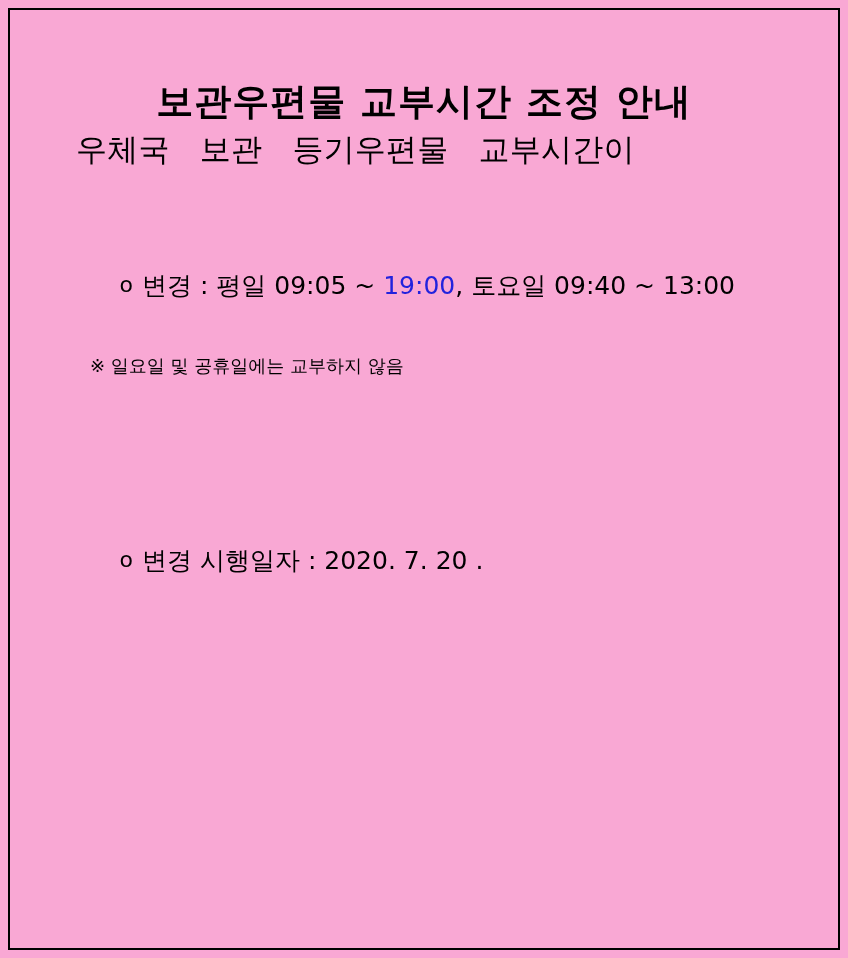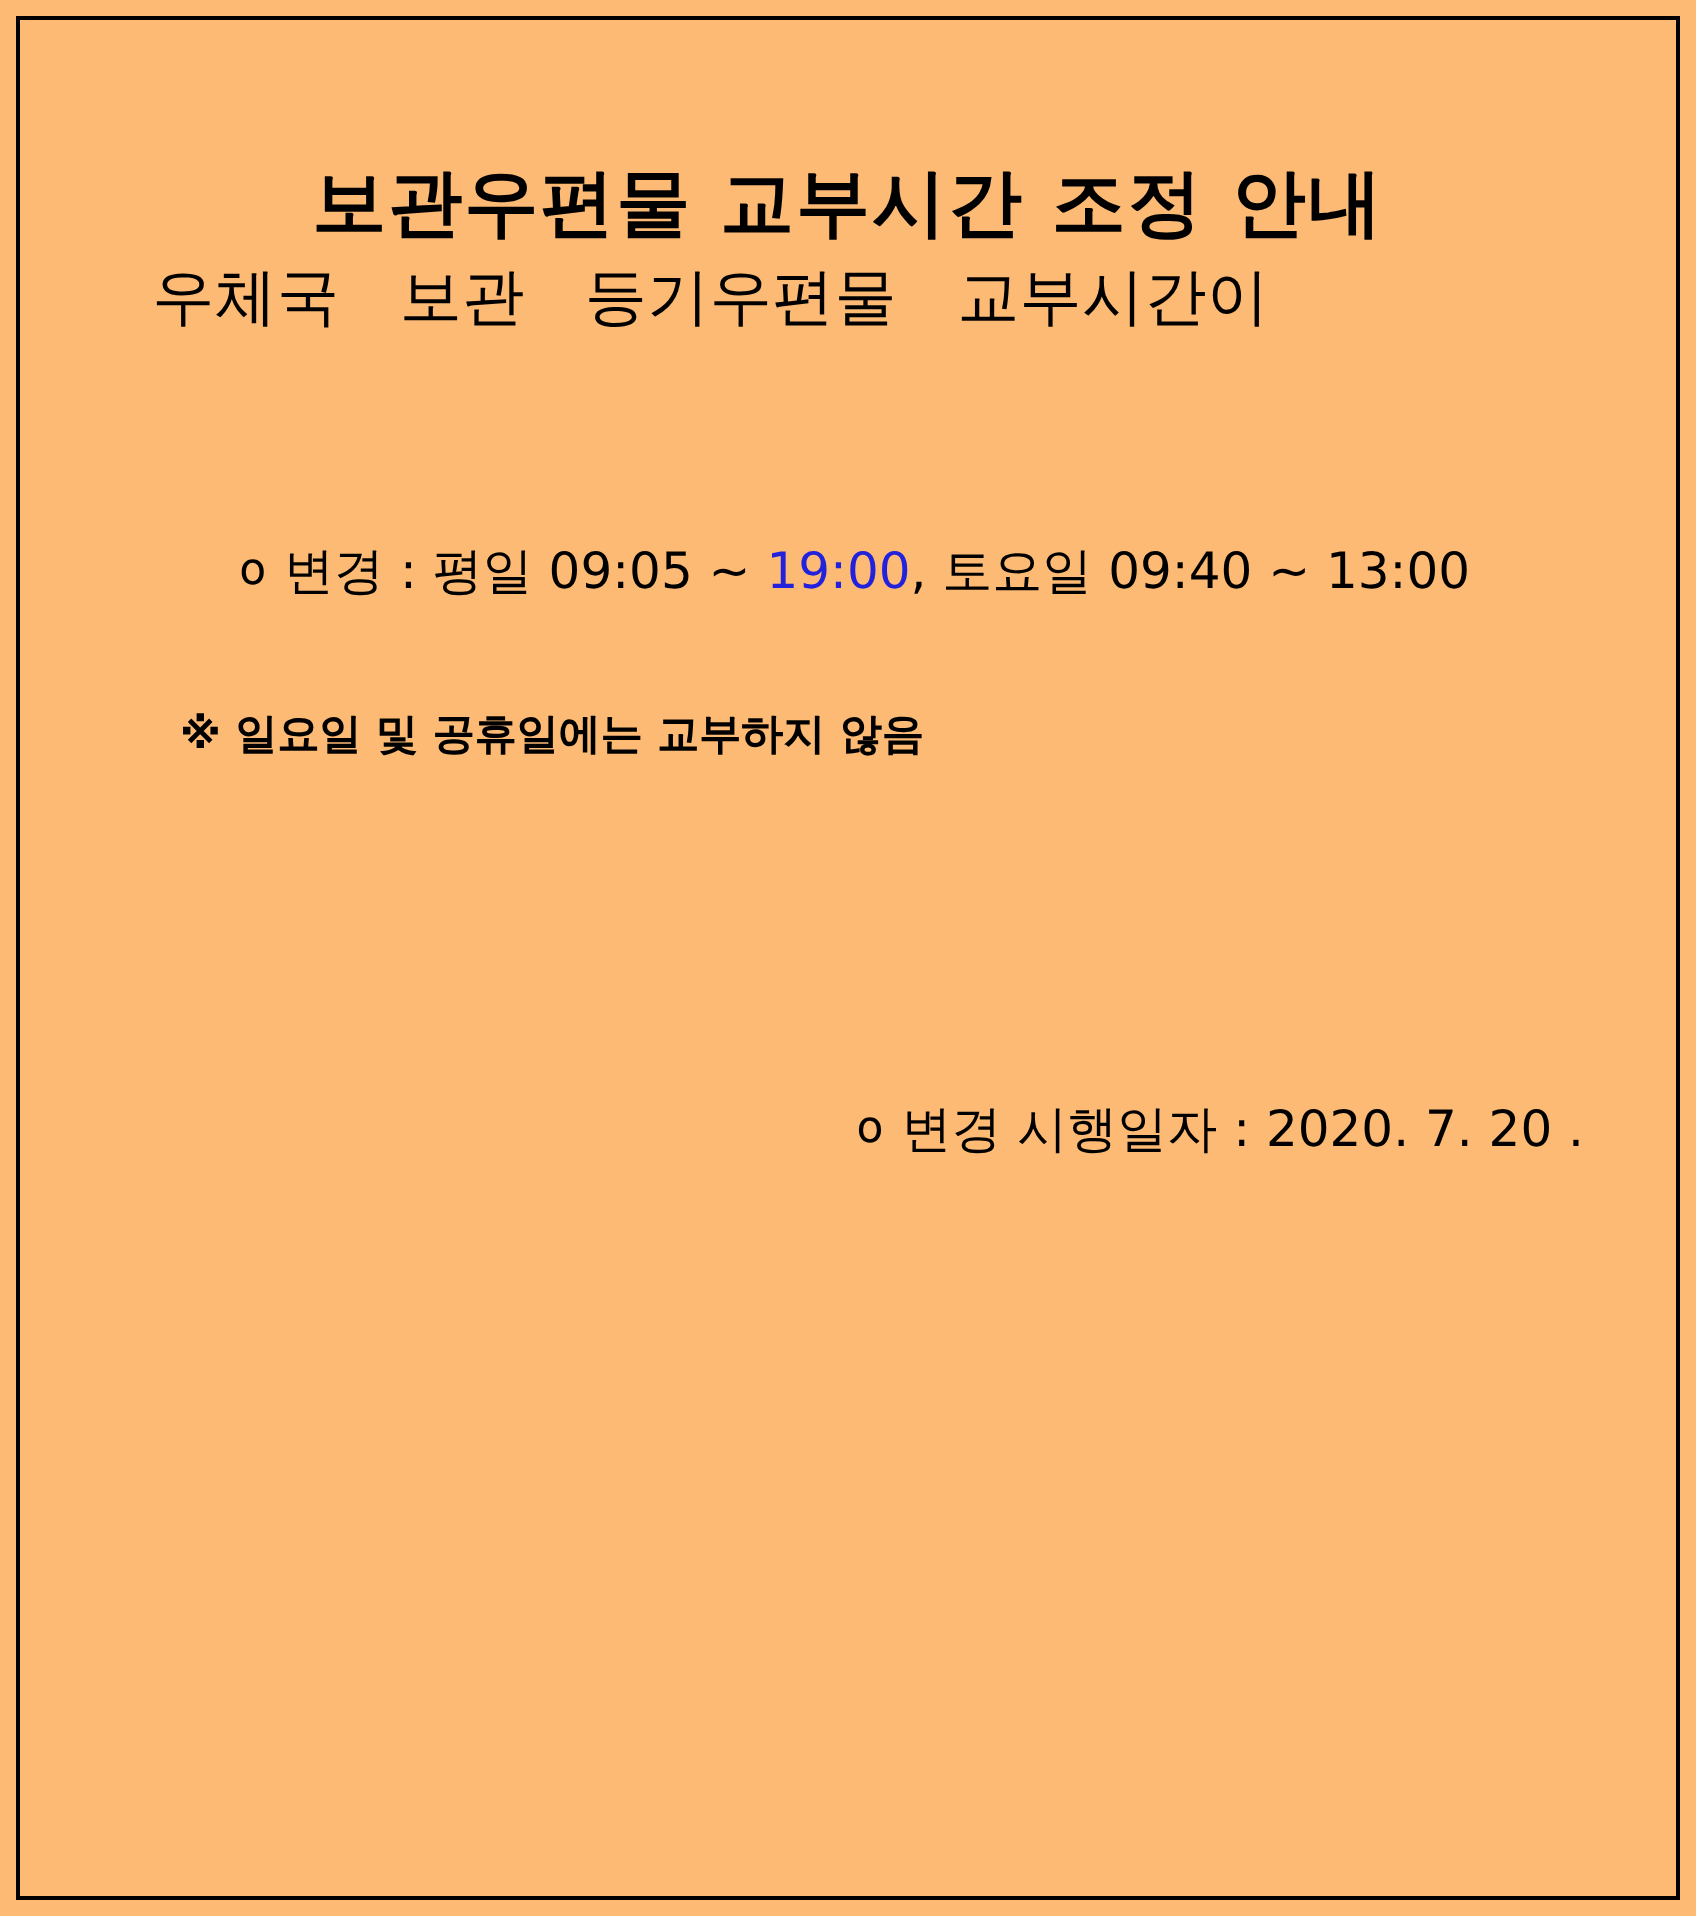--- a/index.html
+++ b/index.html
@@ -12,21 +12,21 @@
     height: 958px;
     font-family: "DejaVu Sans", "Liberation Sans", sans-serif;
     color: #000000;
     overflow: hidden;
   }
   .notice-sheet {
     box-sizing: border-box;
     width: 848px;
     height: 958px;
     padding: 8px;
-    background: #fdba74;
+    background: #f9a8d4;
   }
   .notice-frame {
     box-sizing: border-box;
     width: 100%;
     height: 100%;
     border: 2px solid #000000;
     padding: 52px 46px 30px 46px;
     position: relative;
   }
   .notice-title {
@@ -56,29 +56,27 @@
   }
   .bullet {
     font-size: 22px;
     vertical-align: 2px;
     margin-right: 9px;
   }
   .highlight {
     color: #2222dd;
   }
   .sub-note {
-    font-size: 21px;
+    font-size: 18px;
     margin-top: 10px;
     margin-left: 34px;
     white-space: pre;
-    font-weight: bold;
   }
   .item-row.spaced {
     margin-top: 50px;
-    text-align: right;
   }
 </style>
 </head>
 <body>
 
 <div class="notice-sheet">
   <div class="notice-frame">
 
     <h1 class="notice-title">보관우편물 교부시간 조정 안내</h1>
 

